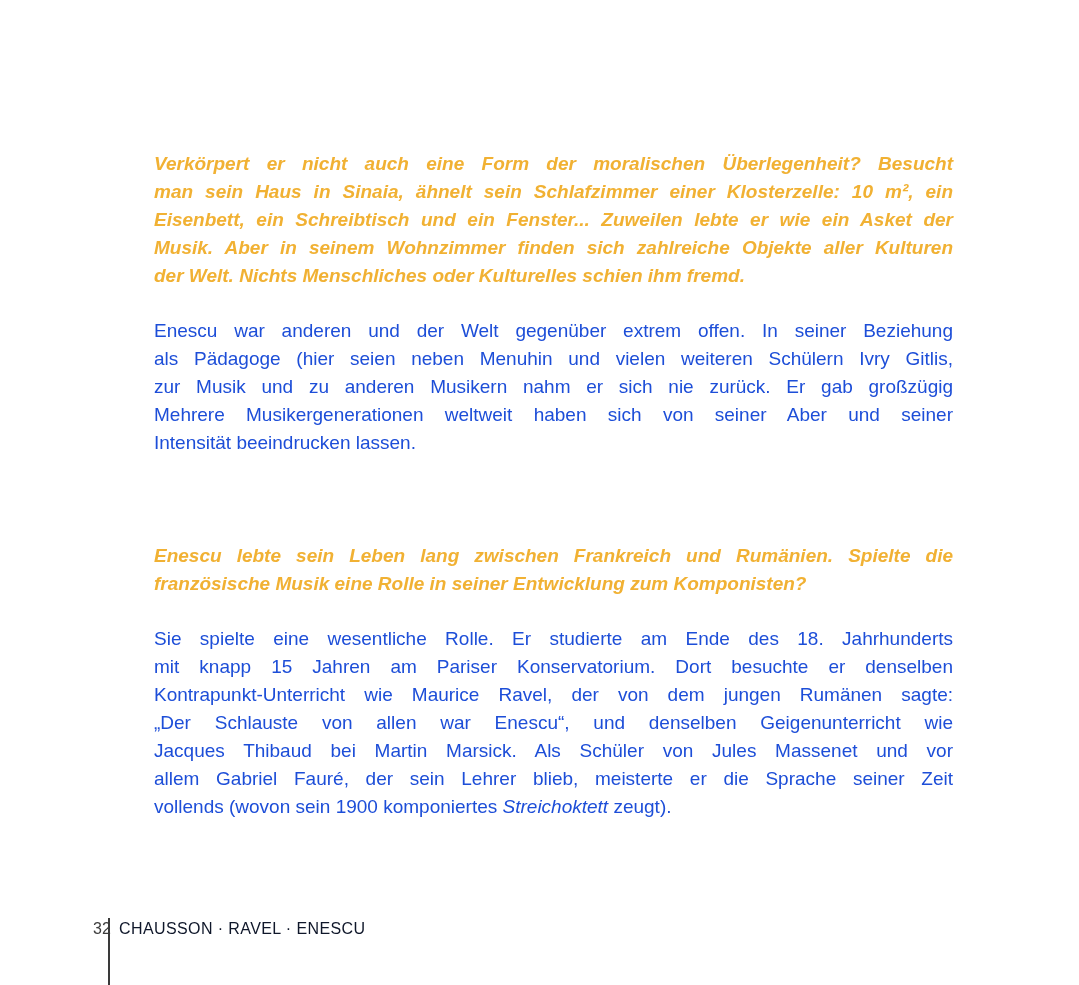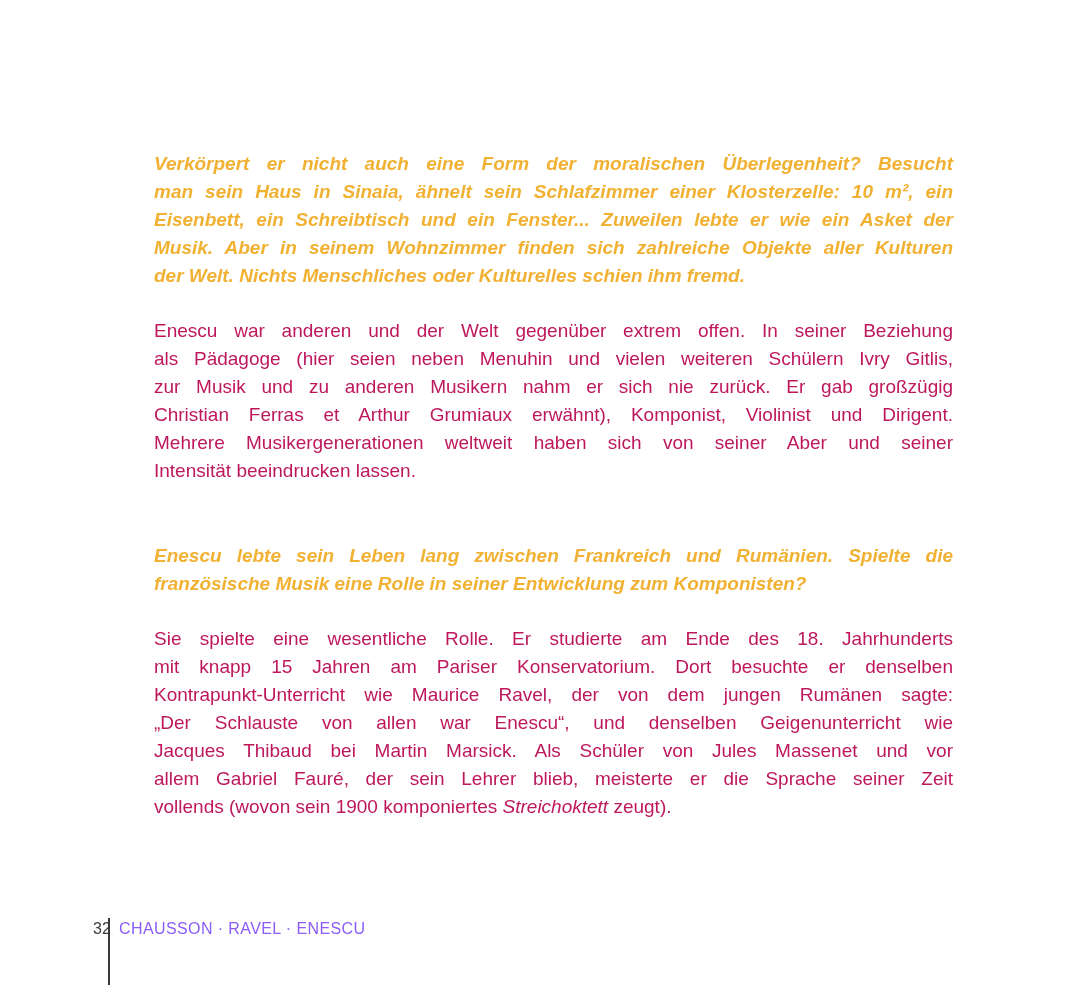--- a/index.html
+++ b/index.html
@@ -33,21 +33,21 @@
   }
   .question {
     font-size: 19px;
     font-weight: bold;
     font-style: italic;
     color: #f1b133;
   }
   .answer {
     font-size: 19px;
     font-weight: normal;
-    color: #be185d;
+    color: #1d4ed8;
   }
   .it {
     font-style: italic;
   }
   .footer-pagenum {
     position: absolute;
     left: 93px;
     top: 920px;
     font-size: 16px;
     color: #3d3d3d;
@@ -59,21 +59,21 @@
     width: 2px;
     height: 67px;
     background: #3a3a3a;
   }
   .footer-title {
     position: absolute;
     left: 119px;
     top: 920px;
     font-size: 16px;
     letter-spacing: 0.4px;
-    color: #8b5cf6;
+    color: #0f172a;
   }
   #p-q1 { top: 150px; }
   #p-a1 { top: 317px; }
   #p-q2 { top: 542px; }
   #p-a2 { top: 625px; }
 </style>
 </head>
 <body>
 
 <div>
@@ -83,21 +83,20 @@
       <div class="line">man sein Haus in Sinaia, ähnelt sein Schlafzimmer einer Klosterzelle: 10 m², ein</div>
       <div class="line">Eisenbett, ein Schreibtisch und ein Fenster... Zuweilen lebte er wie ein Asket der</div>
       <div class="line">Musik. Aber in seinem Wohnzimmer finden sich zahlreiche Objekte aller Kulturen</div>
       <div class="line last">der Welt. Nichts Menschliches oder Kulturelles schien ihm fremd.</div>
     </div>
 
   <div id="p-a1" class="para answer">
       <div class="line">Enescu war anderen und der Welt gegenüber extrem offen. In seiner Beziehung</div>
       <div class="line">als Pädagoge (hier seien neben Menuhin und vielen weiteren Schülern Ivry Gitlis,</div>
       <div class="line">zur Musik und zu anderen Musikern nahm er sich nie zurück. Er gab großzügig</div>
-      <div class="line">Christian Ferras et Arthur Grumiaux erwähnt), Komponist, Violinist und Dirigent.</div>
       <div class="line">Mehrere Musikergenerationen weltweit haben sich von seiner Aber und seiner</div>
       <div class="line last">Intensität beeindrucken lassen.</div>
     </div>
 
   <div id="p-q2" class="para question">
       <div class="line">Enescu lebte sein Leben lang zwischen Frankreich und Rumänien. Spielte die</div>
       <div class="line last">französische Musik eine Rolle in seiner Entwicklung zum Komponisten?</div>
     </div>
 
   <div id="p-a2" class="para answer">

